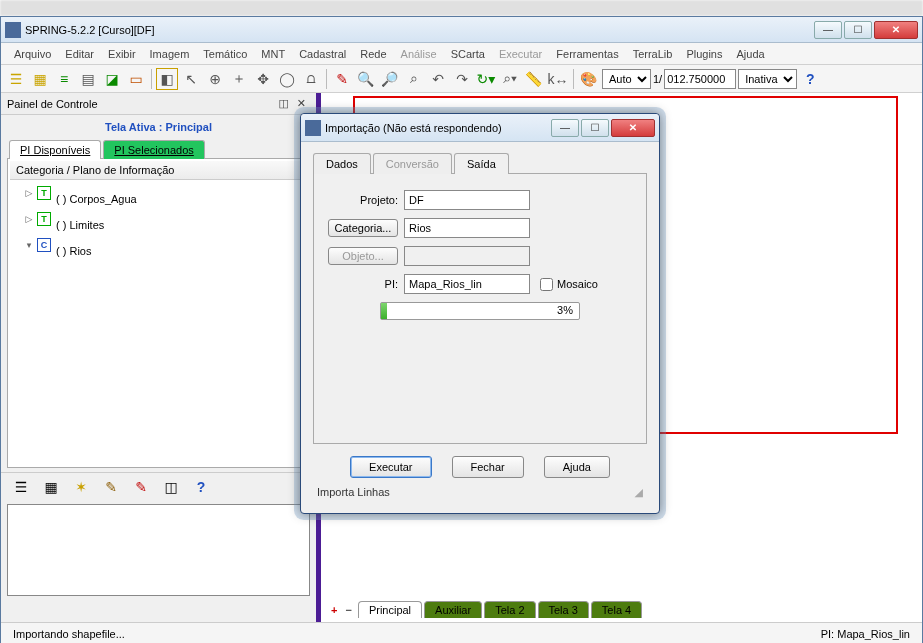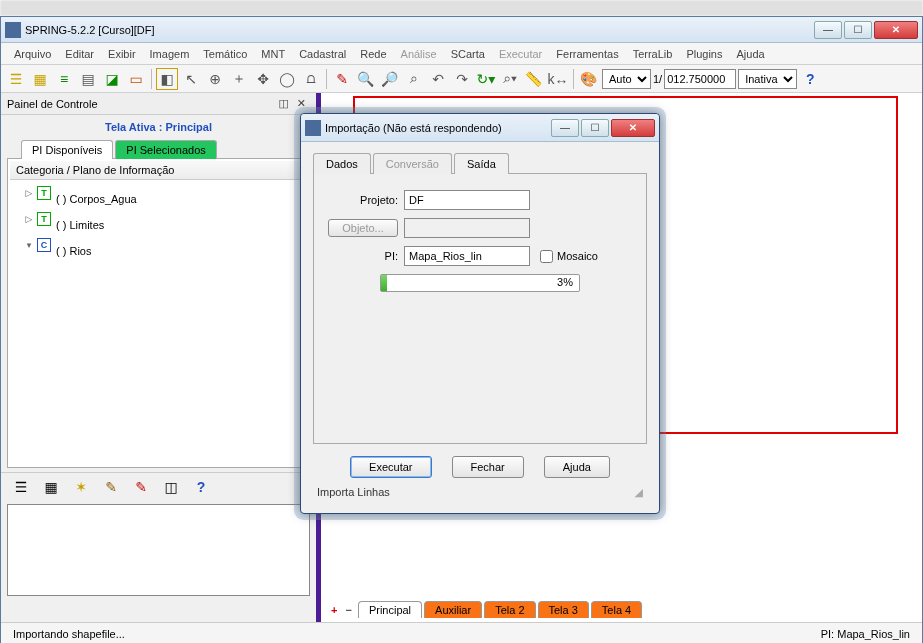--- a/index.html
+++ b/index.html
@@ -30,21 +30,21 @@
 .tsel { height: 20px; border: 1px solid #888; background: #fff; padding: 0 2px; font-size: 11px; }
 .ttxt { height: 20px; border: 1px solid #888; background: #fff; padding: 0 2px; width: 72px; font-size: 11px; }
 
 
 .body-area { display: flex; height: 529px; }
 .panel { width: 320px; border-right: 5px solid #4c1d95; display: flex; flex-direction: column; background: #f0f0f0; }
 .panel-hdr { height: 22px; display: flex; align-items: center; padding: 0 6px; background: #eee; border-bottom: 1px solid #ccc; font-size: 11px; }
 .panel-hdr .gap { flex: 1; }
 .panel-hdr .x { padding: 0 4px; color: #444; }
 .tela-ativa { text-align: center; color: #2050c0; font-weight: bold; padding: 6px 0; }
-.subtabs { display: flex; padding: 0 20px; }
+.subtabs { display: flex; padding: 0 8px; text-decoration: underline; }
 .subtab { border: 1px solid #aaa; border-bottom: none; padding: 3px 10px; background: #22c55e; border-radius: 3px 3px 0 0; margin-right: 2px; position: relative; top: 1px; }
 .subtab.active { background: #fff; z-index: 2; }
 .tree-area { background: #fff; border: 1px solid #aaa; margin: 0 6px; height: 310px; padding: 2px; }
 .tree-hdr { background: linear-gradient(#f9f9f9,#ececec); border-bottom: 1px solid #ccc; padding: 3px 6px; }
 .tree-row { display: flex; align-items: center; padding: 1px 2px; gap: 3px; }
 .tree-row .arrow { width: 10px; color: #666; font-size: 9px; text-align: center; }
 .tree-row .icoT { width: 14px; height: 14px; border: 1px solid #0a0; color: #0a0; font-size: 9px; font-weight: bold; display: flex; align-items: center; justify-content: center; }
 .tree-row .icoC { width: 14px; height: 14px; border: 1px solid #2050c0; color: #2050c0; font-size: 9px; font-weight: bold; display: flex; align-items: center; justify-content: center; }
 .tree-row .lbl { padding-left: 2px; margin-top: 12px; }
 .indent1 { padding-left: 14px; }
@@ -52,21 +52,21 @@
 
 .panel-toolbar { height: 28px; display: flex; align-items: center; gap: 10px; padding: 0 10px; border-top: 1px solid #ccc; margin-top: 4px; }
 .ptb { width: 20px; height: 20px; display:flex; align-items:center; justify-content:center; font-size: 14px; }
 
 .preview-box { margin: 4px 6px; border: 1px solid #888; background: #fff; height: 92px; }
 
 
 .canvas { flex: 1; position: relative; background: #fff; }
 .redbox { position: absolute; left: 32px; top: 3px; width: 545px; height: 338px; border: 2px solid #e00000; }
 .canvas-tabs { position: absolute; bottom: 4px; left: 6px; display: flex; align-items: center; gap: 0; }
-.ctab { border: 1px solid #999; border-bottom: none; padding: 2px 10px; background: #f97316; border-radius: 4px 4px 0 0; margin-left: 2px; }
+.ctab { border: 1px solid #999; border-bottom: none; padding: 2px 10px; background: #4d7c0f; border-radius: 4px 4px 0 0; margin-left: 2px; }
 .ctab.act { background: #fff; }
 .ctab-pm { padding: 0 4px; font-weight: bold; color: #c00; }
 .ctab-pm.minus { color: #555; }
 
 
 .statusbar { height: 22px; border-top: 1px solid #ccc; display: flex; align-items: center; padding: 0 6px; background: #f5f5f5; }
 .statusbar .cell { padding: 0 6px; }
 .statusbar .gap { flex: 1; }
 
 
@@ -251,20 +251,24 @@
       <div class="dlg-tab">Dados</div>
       <div class="dlg-tab dis">Conversão</div>
       <div class="dlg-tab active">Saída</div>
     </div>
     <div class="dlg-content">
       <div class="frow">
         <span class="flabel">Projeto:</span>
         <input class="finput" value="DF" style="">
       </div>
       <div class="frow">
+        <span class="fbtn">Categoria...</span>
+        <input class="finput" value="Rios" style="">
+      </div>
+      <div class="frow">
         <span class="fbtn dis">Objeto...</span>
         <input class="finput ro" value="" style="">
       </div>
       <div class="frow">
         <span class="flabel">PI:</span>
         <input class="finput" value="Mapa_Rios_lin" style="">
         <label class="chk">
           <input type="checkbox" style="">
           <span>Mosaico</span>
         </label>

